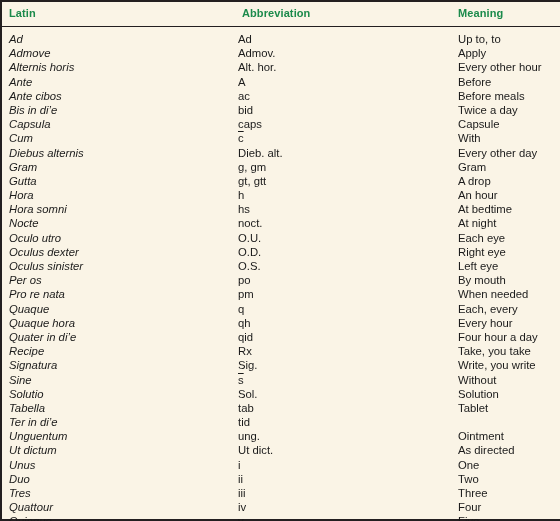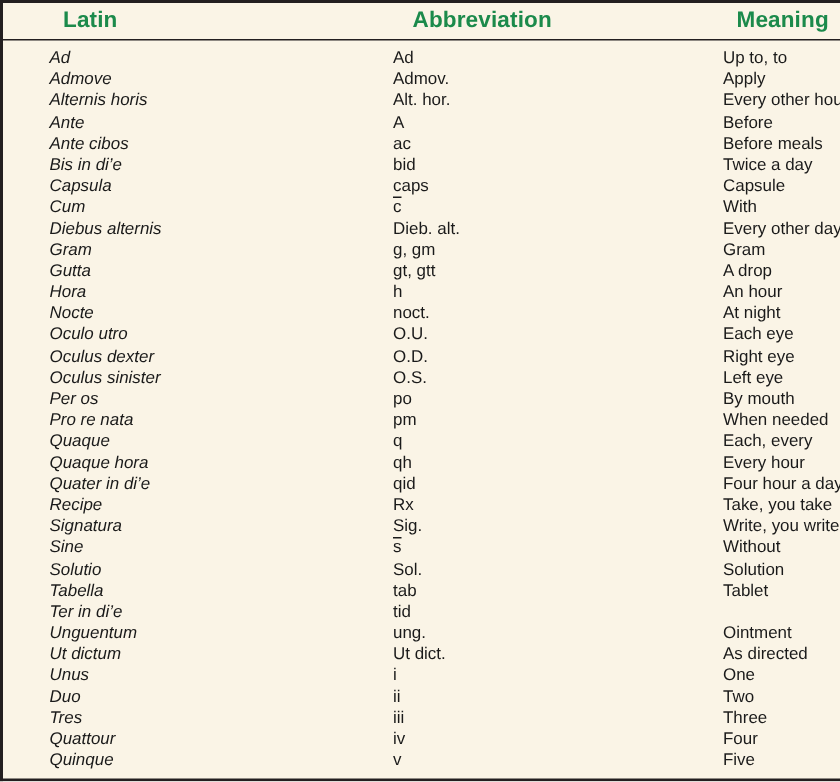--- a/index.html
+++ b/index.html
@@ -46,40 +46,38 @@
   .thead {
     position: absolute;
     left: 0; top: 0;
     width: 560px; height: 26px;
   }
   .th {
     position: absolute;
     top: 7px;
     color: #1B8A4B;
     font-weight: bold;
-    font-size: 15px;
+    font-size: 11px;
     line-height: 13px;
     letter-spacing: 0.1px;
     white-space: nowrap;
-    margin-left: 33px;
   }
   .th-latin { left: 9px; }
   .th-abbrev { left: 242px; }
   .th-meaning { left: 458px; }
 
   
   .tbody {
     position: absolute;
     left: 0; top: 32px;
     width: 560px;
   }
   .row {
     position: relative;
     height: 14.2px;
-    margin-left: 24px;
   }
   .cell {
     position: absolute;
     top: 0;
     font-size: 11.3px;
     line-height: 14.2px;
     color: #1a1a1a;
     white-space: nowrap;
   }
   .c-latin {
@@ -164,20 +162,25 @@
         <span class="cell c-latin">Gutta</span>
         <span class="cell c-abbrev">gt, gtt</span>
         <span class="cell c-meaning">A drop</span>
       </div>
       <div class="row">
         <span class="cell c-latin">Hora</span>
         <span class="cell c-abbrev">h</span>
         <span class="cell c-meaning">An hour</span>
       </div>
       <div class="row">
+        <span class="cell c-latin">Hora somni</span>
+        <span class="cell c-abbrev">hs</span>
+        <span class="cell c-meaning">At bedtime</span>
+      </div>
+      <div class="row">
         <span class="cell c-latin">Nocte</span>
         <span class="cell c-abbrev">noct.</span>
         <span class="cell c-meaning">At night</span>
       </div>
       <div class="row">
         <span class="cell c-latin">Oculo utro</span>
         <span class="cell c-abbrev">O.U.</span>
         <span class="cell c-meaning">Each eye</span>
       </div>
       <div class="row">

